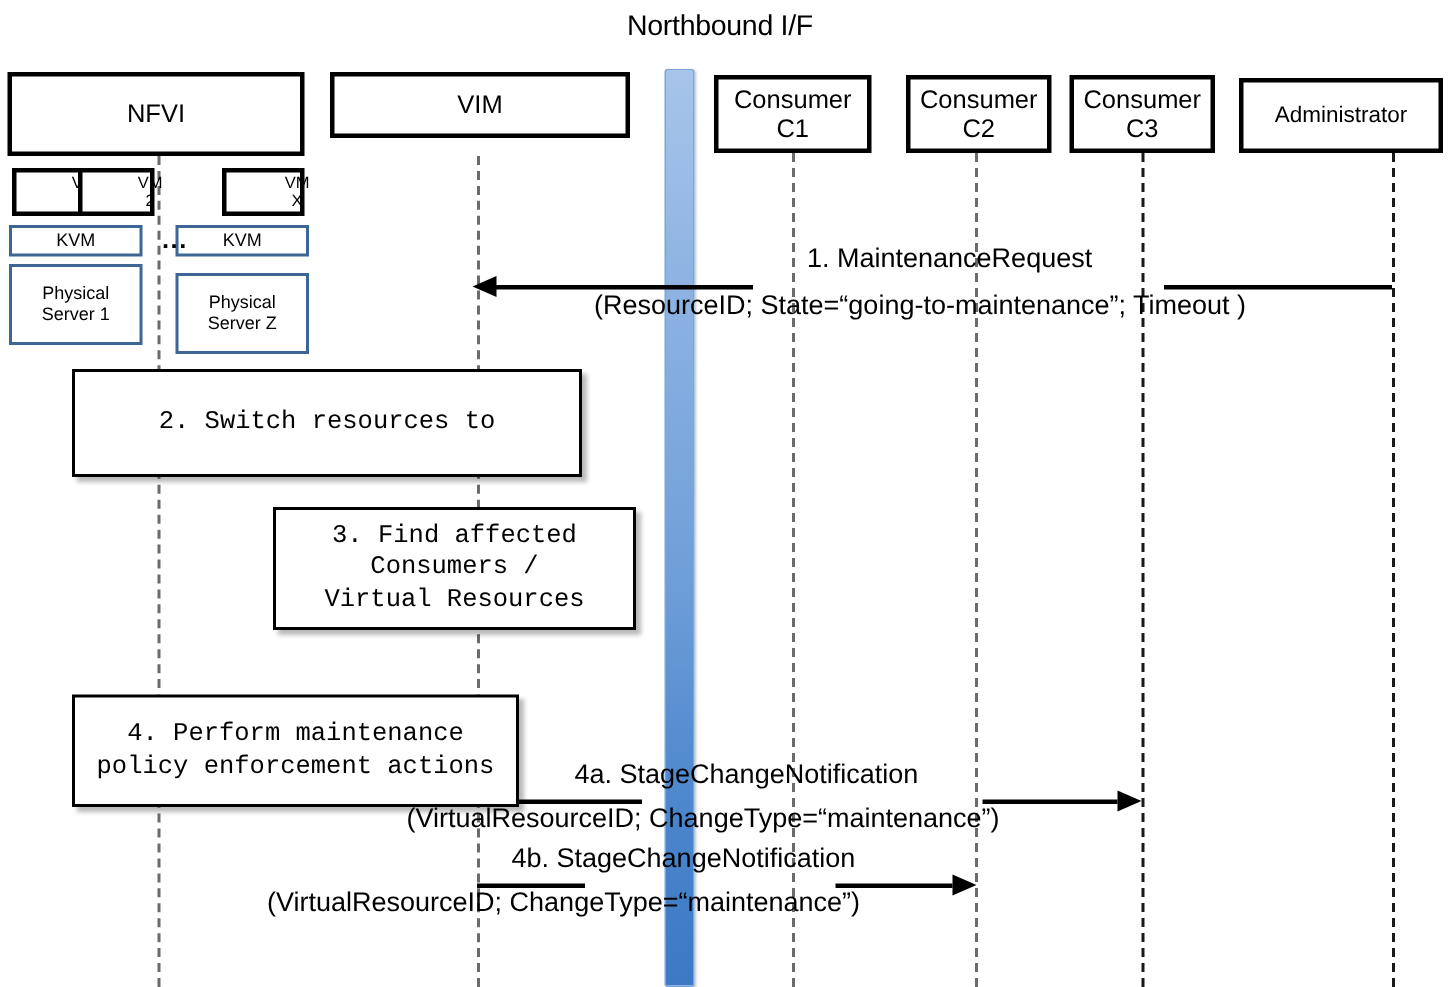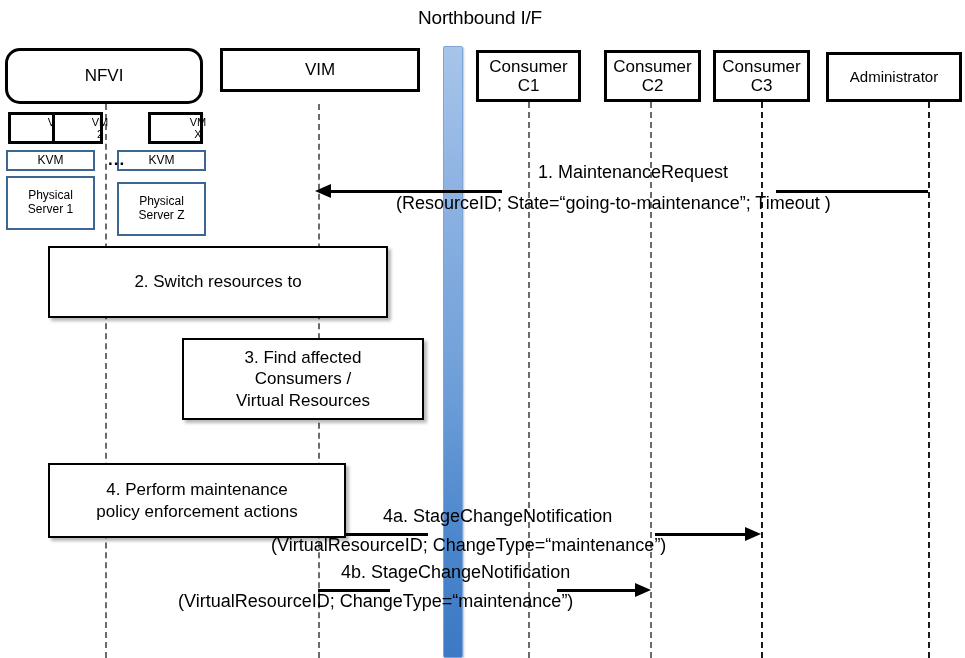--- a/index.html
+++ b/index.html
@@ -116,20 +116,21 @@
     background: #ffffff;
     display: flex;
     align-items: center;
     justify-content: center;
     text-align: center;
     font-size: 17px;
     line-height: 1.26;
     padding: 12px 6px;
     box-shadow: 3px 3px 3px rgba(0,0,0,0.28);
     z-index: 8;
+    font-family: Liberation Mono, monospace;
   }
 
   
   .msg-line {
     position: absolute;
     height: 0;
     border-top: 3px solid #000000;
     z-index: 5;
   }
   .msg-arrowhead {
@@ -166,21 +167,21 @@
 
   <div class="lifeline" style="left:105px; top:104px; height:554px;"></div>
   <div class="lifeline" style="left:318px; top:104px; height:554px;"></div>
   <div class="lifeline" style="left:528px; top:102px; height:556px;"></div>
   <div class="lifeline" style="left:650px; top:102px; height:556px;"></div>
   <div class="lifeline dark" style="left:761px; top:102px; height:556px;"></div>
   <div class="lifeline dark" style="left:928px; top:102px; height:556px;"></div>
 
   <div class="nb-bar"></div>
 
-  <div class="actor-box" style="left:5px; top:48px; width:198px; height:56px;border-radius:15px;">
+  <div class="actor-box" style="left:5px; top:48px; width:198px; height:56px;">
     <span>NFVI</span>
   </div>
 
   <div class="actor-box" style="left:220px; top:48px; width:200px; height:44px;">
     <span>VIM</span>
   </div>
 
   <div class="actor-box" style="left:476px; top:50px; width:105px; height:52px;">
     <div>
       <div>Consumer</div>

